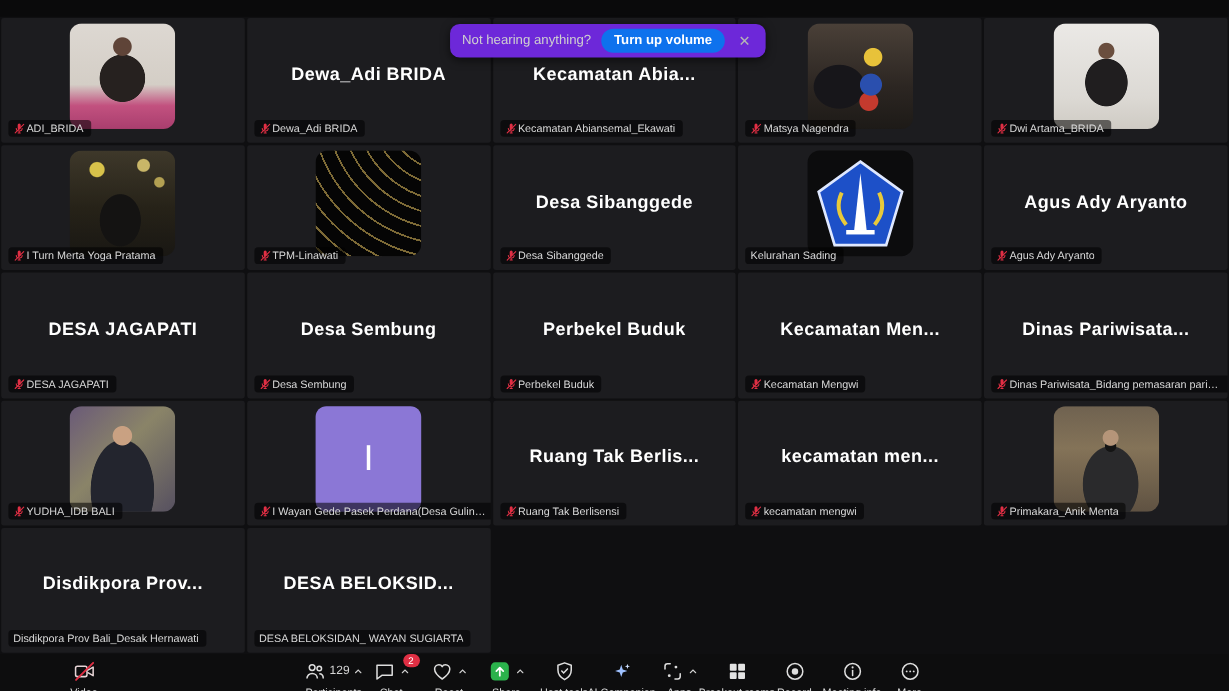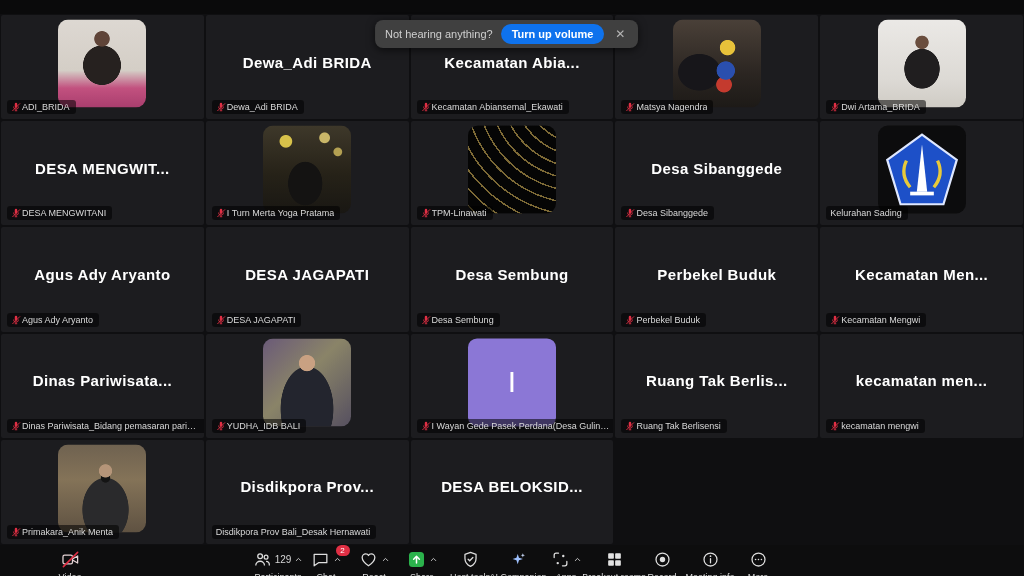--- a/index.html
+++ b/index.html
@@ -7,21 +7,21 @@
     width:1024px;height:576px;overflow:hidden;position:relative;
     background:#141416;font-family:"Liberation Sans",sans-serif;
     -webkit-font-smoothing:antialiased;
   }
   
   .top-strip{position:absolute;top:0;left:0;right:0;height:14px;background:#0a0a0b}
 
   
   .toast{
     position:absolute;top:20px;left:50%;transform:translateX(-2%) translateX(-50%);
-    background:#404040;border-radius:8px;height:28px;display:flex;align-items:center;
+    background:#6d28d9;border-radius:8px;height:28px;display:flex;align-items:center;
     padding:0 10px;gap:8px;z-index:30;box-shadow:0 2px 8px rgba(0,0,0,.6);
   }
   .toast-text{color:#cfcfcf;font-size:11px;white-space:nowrap}
   .toast-btn{
     background:#0e72ed;color:#fff;font-size:11px;font-weight:700;border:none;
     border-radius:14px;padding:4px 11px;white-space:nowrap;cursor:pointer;
   }
   .toast-close{color:#b5b5b5;font-size:12px;line-height:1;padding:2px 3px;cursor:pointer}
 
   
@@ -195,32 +195,20 @@
     <div class="name-tag">
       <svg class="mic" viewBox="0 0 24 24">
         <path fill="#e02f44" d="M9 5a3 3 0 0 1 6 0v6a3 3 0 0 1-6 0z"></path>
         <path stroke="#e02f44" stroke-width="2" fill="none" d="M6 11a6 6 0 0 0 12 0M12 17v4M9 21h6"></path>
         <path stroke="#e02f44" stroke-width="2.2" stroke-linecap="round" d="M4 21 21 4"></path>
       </svg>
       <span class="tag-text">Dwi Artama_BRIDA</span>
     </div>
   </div>
 
-  <div class="tile">
-    <div class="big-name">DESA MENGWIT...</div>
-
-    <div class="name-tag">
-      <svg class="mic" viewBox="0 0 24 24">
-        <path fill="#e02f44" d="M9 5a3 3 0 0 1 6 0v6a3 3 0 0 1-6 0z"></path>
-        <path stroke="#e02f44" stroke-width="2" fill="none" d="M6 11a6 6 0 0 0 12 0M12 17v4M9 21h6"></path>
-        <path stroke="#e02f44" stroke-width="2.2" stroke-linecap="round" d="M4 21 21 4"></path>
-      </svg>
-      <span class="tag-text">DESA MENGWITANI</span>
-    </div>
-  </div>
 
   <div class="tile">
     <div class="big-name"></div>
     <div class="avatar photo-gede">
       
       
     </div>
     <div class="name-tag">
       <svg class="mic" viewBox="0 0 24 24">
         <path fill="#e02f44" d="M9 5a3 3 0 0 1 6 0v6a3 3 0 0 1-6 0z"></path>
@@ -436,20 +424,24 @@
 
     <div class="name-tag">
 
       <span class="tag-text">Disdikpora Prov Bali_Desak Hernawati</span>
     </div>
   </div>
 
   <div class="tile">
     <div class="big-name">DESA BELOKSID...</div>
 
+    <div class="name-tag">
+
+      <span class="tag-text">DESA BELOKSIDAN_ WAYAN SUGIARTA</span>
+    </div>
   </div>
 </div>
 
 <div class="toolbar">
   <div class="tool tool-video">
     <div class="tool-icon-wrap">
       <span class="tool-icon">
           <svg viewBox="0 0 24 24">
             <rect x="2.5" y="6.5" width="12" height="11" rx="2" stroke="#e6d4d6" stroke-width="1.6" fill="none"></rect>
             <path d="M15 11l6-3.5v9L15 13" stroke="#e6d4d6" stroke-width="1.6" fill="none" stroke-linejoin="round"></path>

